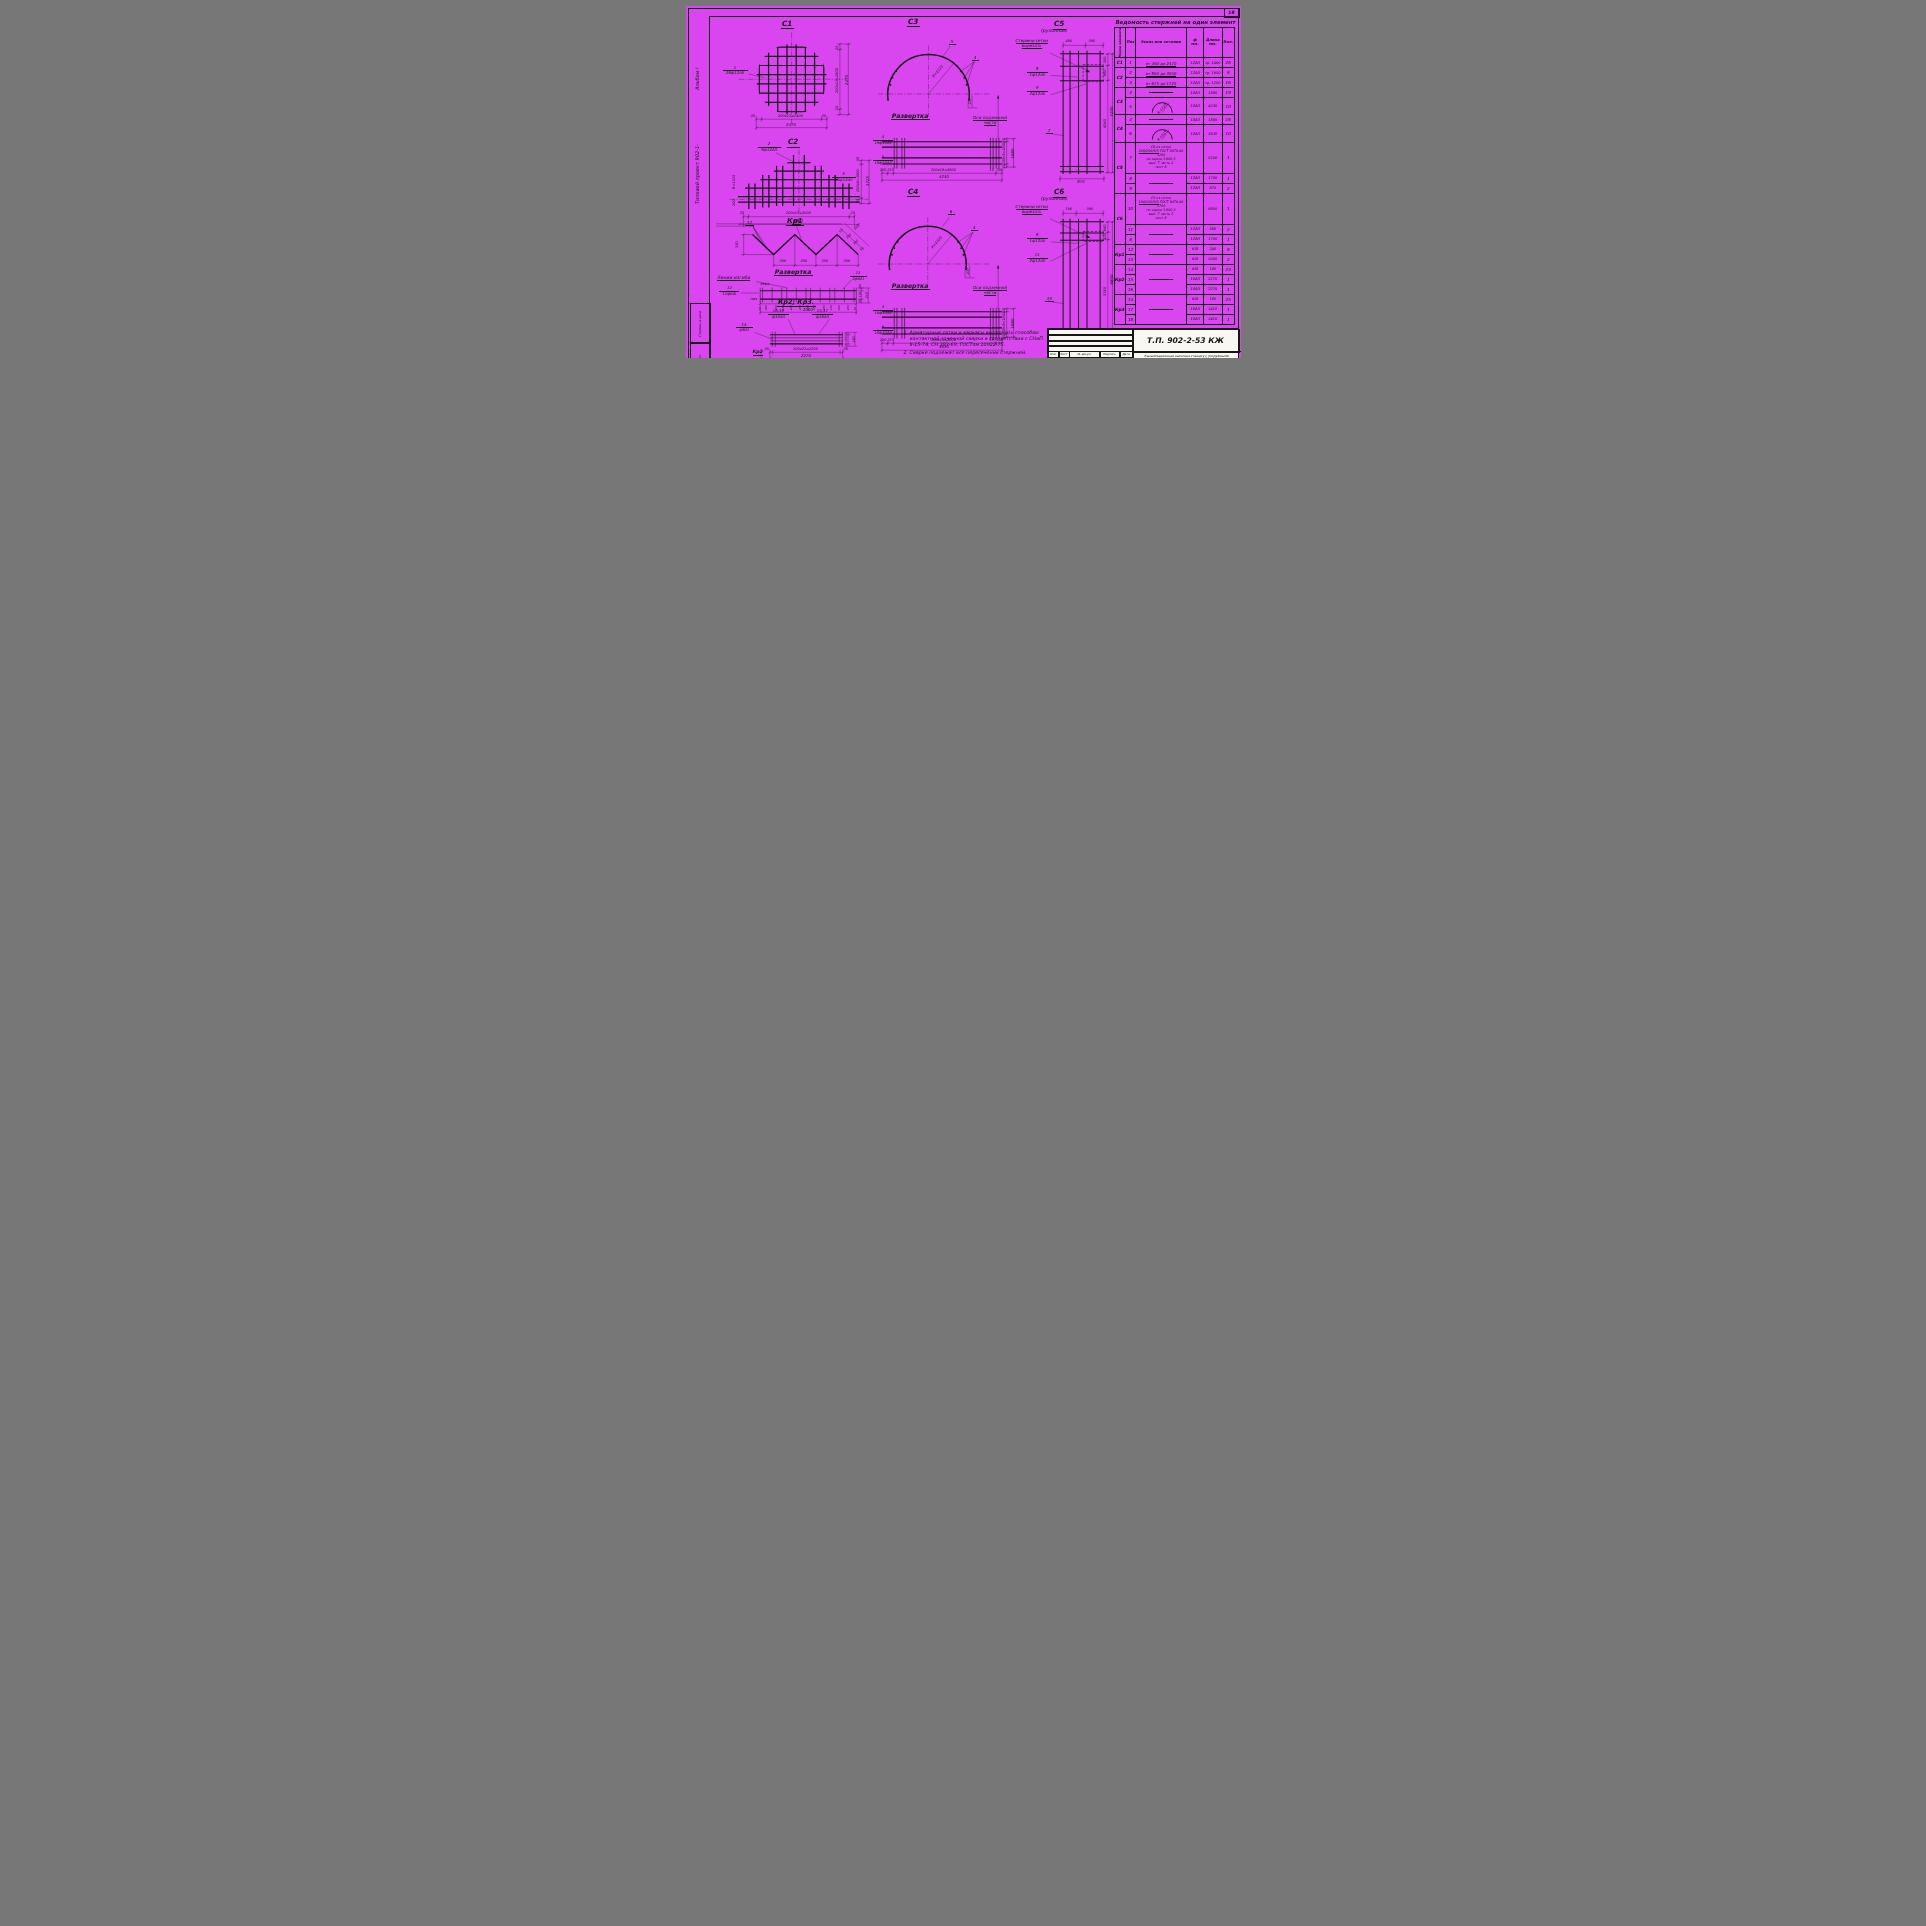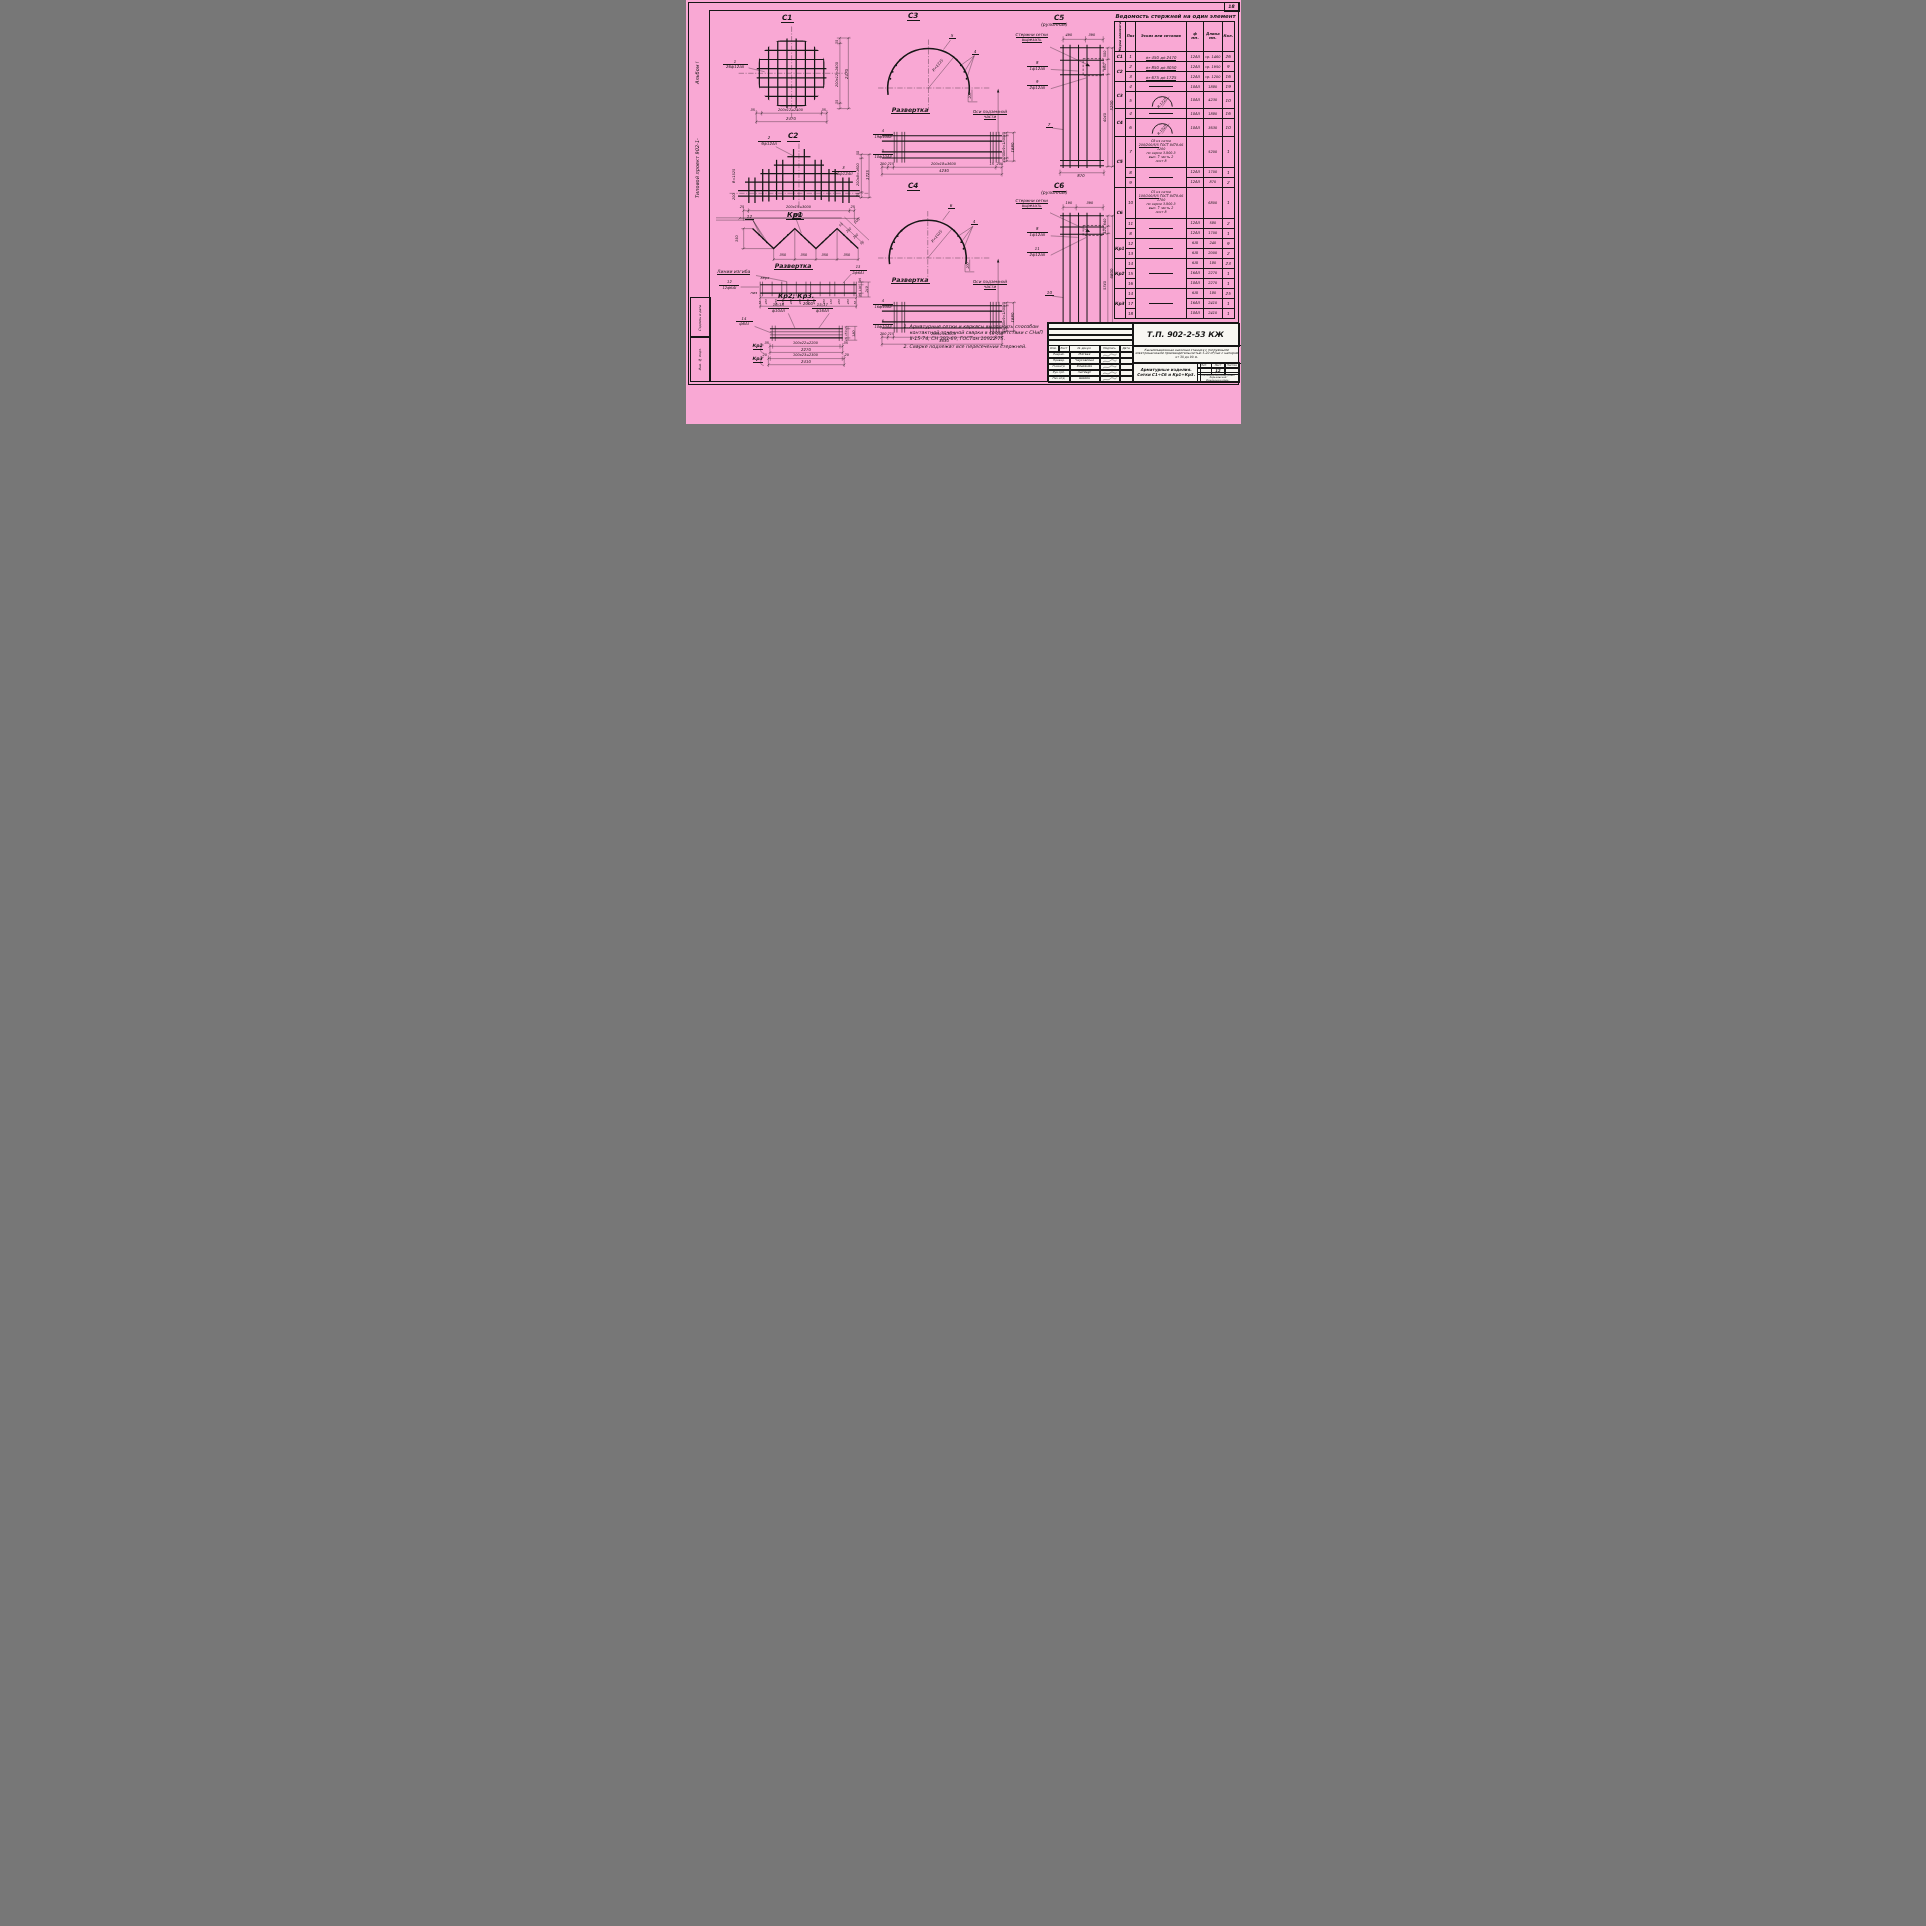--- a/index.html
+++ b/index.html
@@ -1,17 +1,17 @@
 <!DOCTYPE html>
 <html style="font-size:6.2px"><head>
 <meta charset="utf-8">
 <style>
   html,body{margin:0;padding:0;background:#777;}
-  .sheet{position:relative;width:555px;height:424px;background:#f9a8d4;color:#161616;
-         font-family:"DejaVu Sans",sans-serif;font-style:italic;overflow:hidden;margin:0 auto;}
+  .sheet{position:relative;width:555px;height:352px;background:#d946ef;color:#161616;
+         font-family:"DejaVu Sans",sans-serif;font-style:italic;overflow:hidden;margin:6px auto;}
   .sheet-border{position:absolute;left:2.3px;top:2.3px;width:549px;height:381px;border:0.6px solid #161616;}
   .main-frame{position:absolute;left:23px;top:10px;width:528px;height:370px;border:1px solid #161616;}
   .diag{position:absolute;}
   .art{position:absolute;left:0;top:0;overflow:visible;}
   .art line,.art path,.art polyline,.art rect{stroke:#161616;fill:none;}
   .dtitle{position:absolute;font-size:7.3px;font-weight:bold;white-space:nowrap;}
   .dtitle span{border-bottom:1px solid #161616;padding:0 1.5px 0.4px;}
   .subt{position:absolute;font-size:4.6px;white-space:nowrap;}
   .dim{position:absolute;font-size:3.5px;white-space:nowrap;line-height:1;}
   .dimc{text-align:center;}

